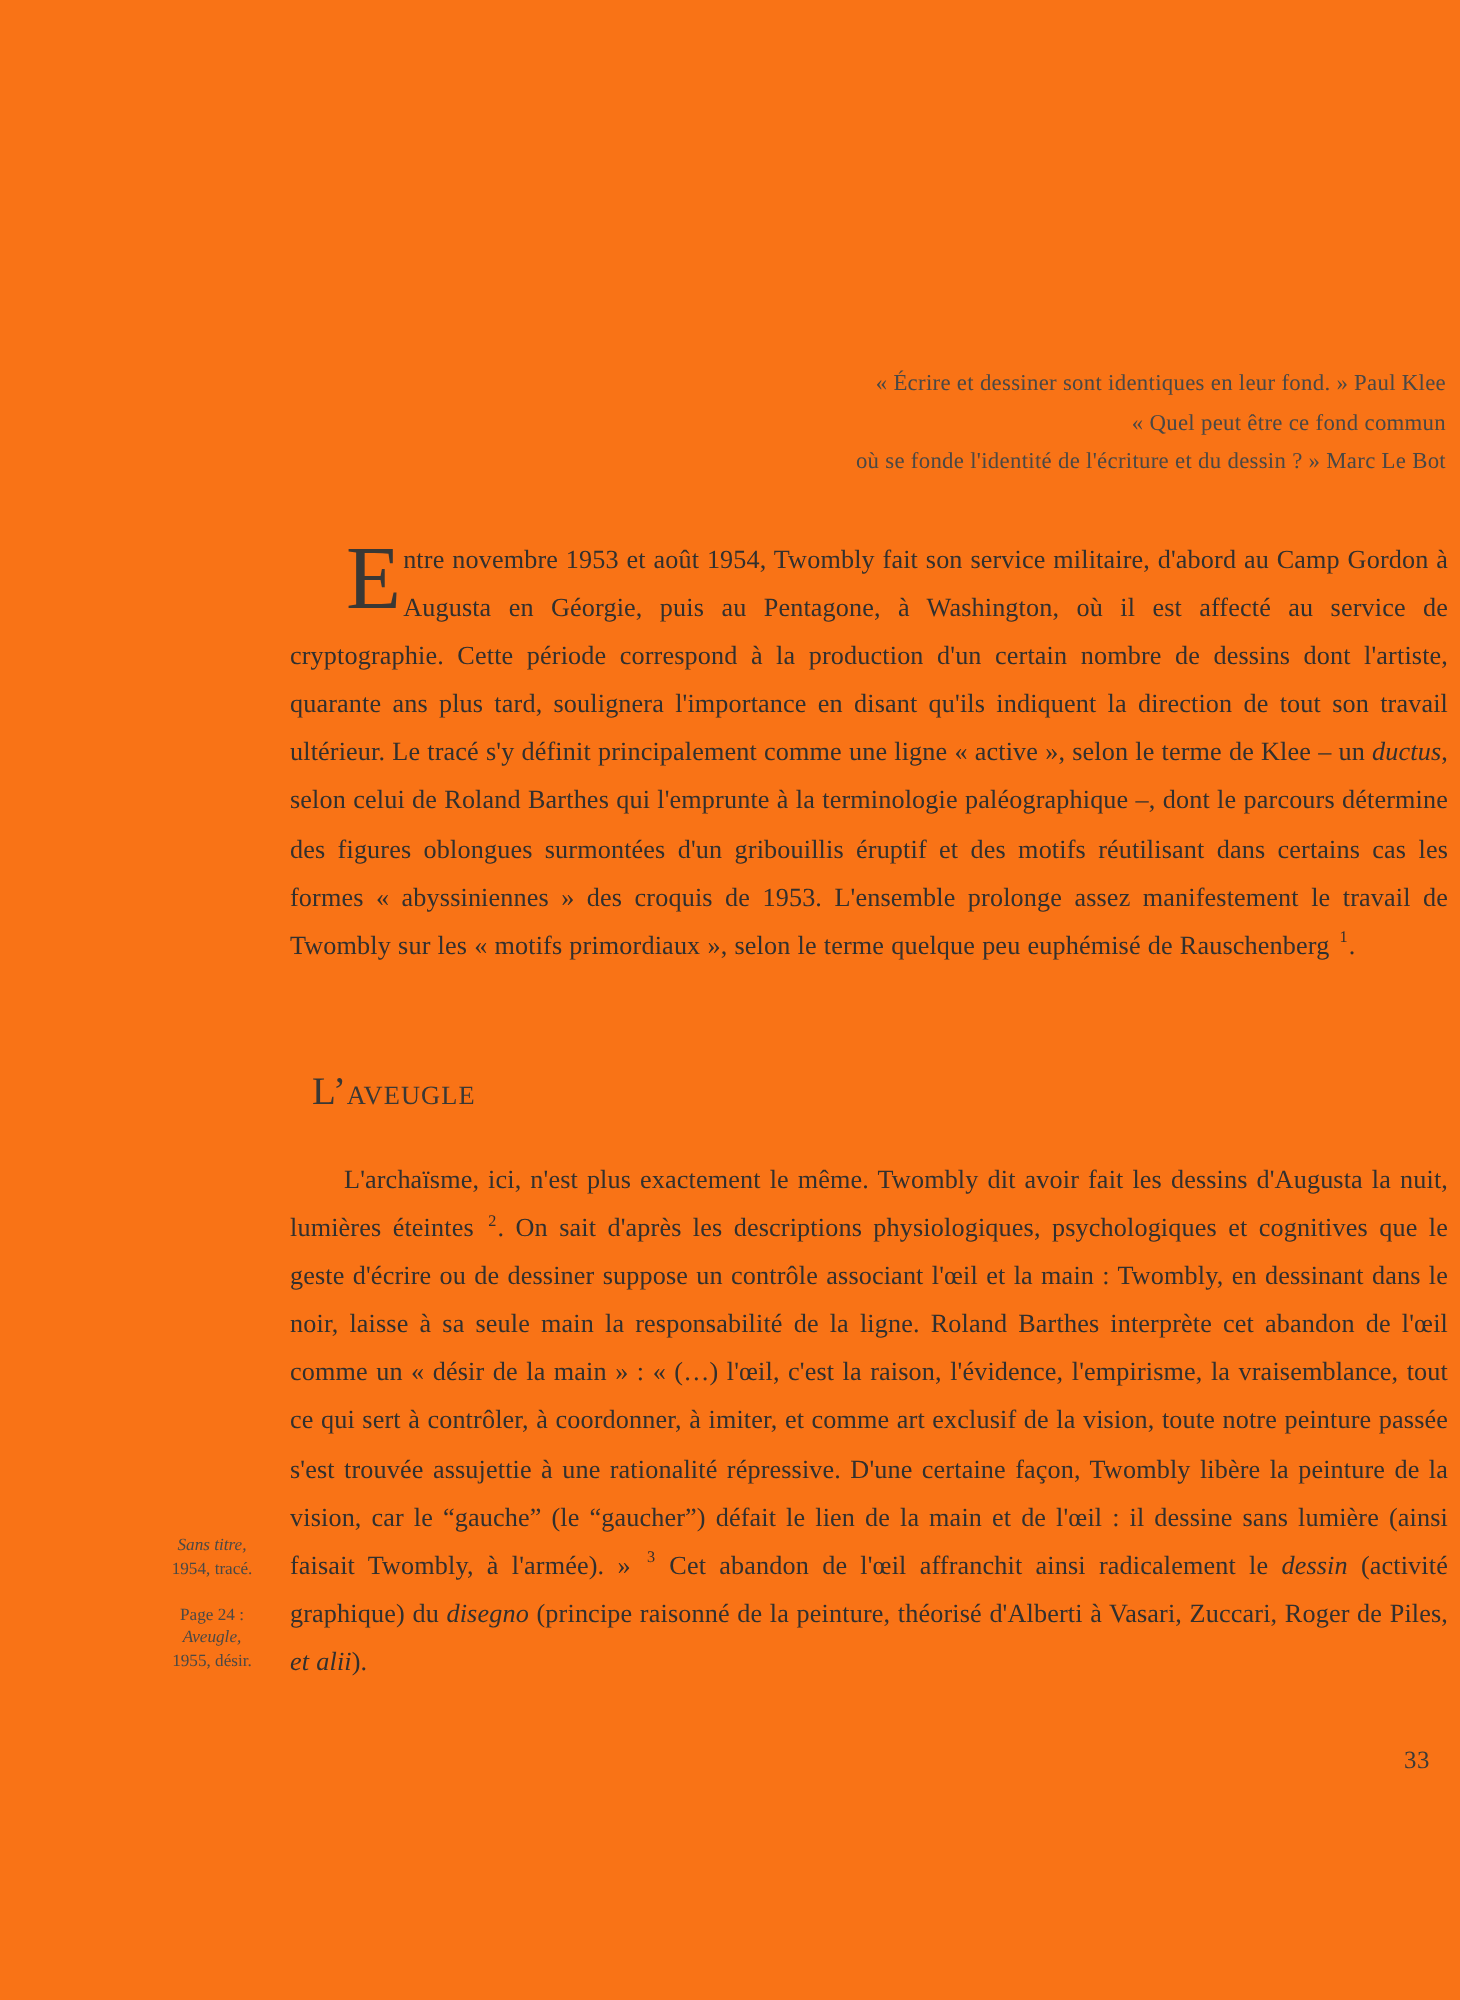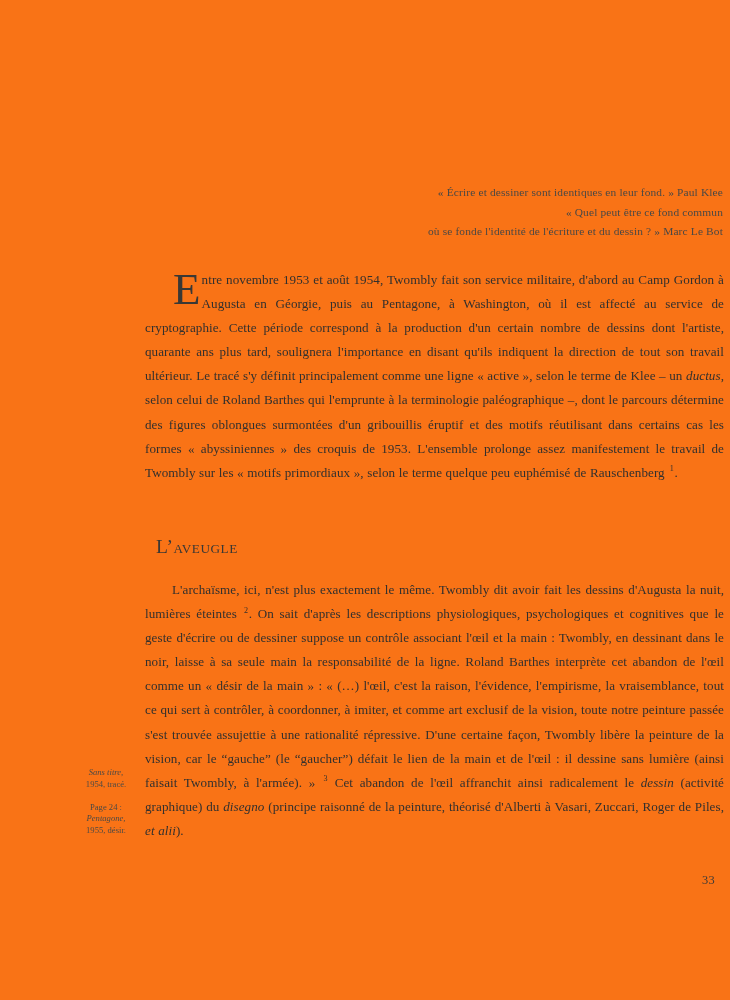--- a/index.html
+++ b/index.html
@@ -161,20 +161,20 @@
     <p class="body para2"><span>L'archaïsme, ici, n'est plus exactement le même. Twombly dit avoir fait les dessins d'Augusta la nuit, lumières éteintes </span><sup>2</sup><span>. On sait d'après les descriptions physiologiques, psychologiques et cognitives que le geste d'écrire ou de dessiner suppose un contrôle associant l'œil et la main : Twombly, en dessinant dans le noir, laisse à sa seule main la responsabilité de la ligne. Roland Barthes interprète cet abandon de l'œil comme un « désir de la main » : « (…) l'œil, c'est la raison, l'évidence, l'empirisme, la vraisemblance, tout ce qui sert à contrôler, à coordonner, à imiter, et comme art exclusif de la vision, toute notre peinture passée s'est trouvée assujettie à une rationalité répressive. D'une certaine façon, Twombly libère la peinture de la vision, car le “gauche” (le “gaucher”) défait le lien de la main et de l'œil : il dessine sans lumière (ainsi faisait Twombly, à l'armée). » </span><sup>3</sup><span> Cet abandon de l'œil affranchit ainsi radicalement le </span><span class="it">dessin</span><span> (activité graphique) du </span><span class="it">disegno</span><span> (principe raisonné de la peinture, théorisé d'Alberti à Vasari, Zuccari, Roger de Piles, </span><span class="it">et alii</span><span>).</span></p>
   </div>
 
   <div class="margin-notes">
     <div class="margin-note">
       <span class="it">Sans titre,</span>
       <span>1954, tracé.</span>
     </div>
     <div class="margin-note">
       <span>Page 24 :</span>
-      <span class="it">Pentagone,</span>
+      <span class="it">Aveugle,</span>
       <span>1955, désir.</span>
     </div>
   </div>
 
   <div class="folio">33</div>
 
 </div>
 
 </body></html>

